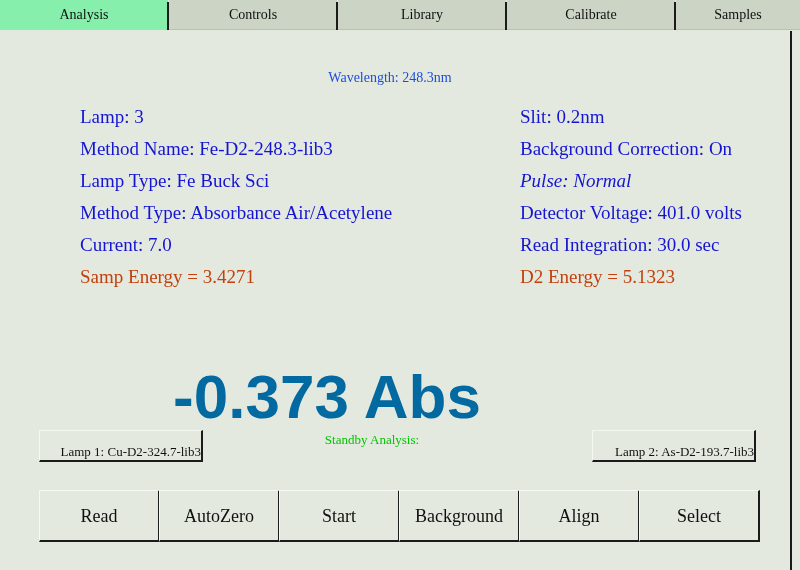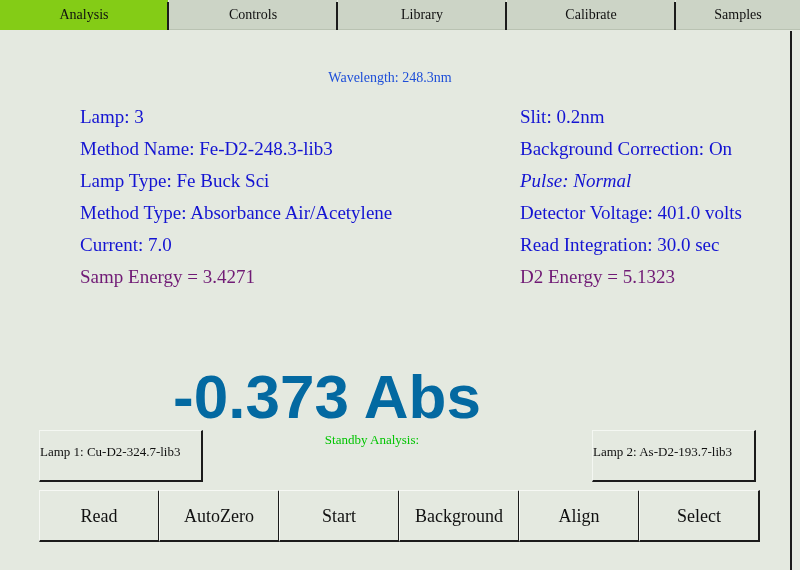--- a/index.html
+++ b/index.html
@@ -33,21 +33,21 @@
     color: #101010;
     box-sizing: border-box;
     white-space: nowrap;
     overflow: hidden;
   }
   .tab.inactive {
     background: #ccd4c6;
     border-bottom: 1px solid #b9c2b2;
   }
   .tab.active {
-    background: #84cc16;
+    background: #86efac;
     border-bottom: none;
     height: 31px;
     line-height: 30px;
   }
   .tabdiv {
     position: absolute;
     top: 2px;
     width: 2px;
     height: 28px;
     background: #1b1b1b;
@@ -81,21 +81,21 @@
     font-size: 14px;
     color: #1d4ed8;
   }
   .param {
     position: absolute;
     font-size: 19px;
     color: #1414d2;
     white-space: nowrap;
   }
   .param.energy {
-    color: #701a75;
+    color: #c2410c;
   }
   .col-left { left: 80px; }
   .col-right { left: 520px; }
 
   
   #readout {
     position: absolute;
     left: 0;
     top: 361px;
     width: 654px;
@@ -113,30 +113,30 @@
     width: 392px;
     text-align: center;
     font-size: 13px;
     color: #00c400;
     white-space: nowrap;
   }
 
   
   .lampbox {
     position: absolute;
-    height: 52px;
+    height: 32px;
     box-sizing: border-box;
     background: #e4e9e0;
     border-top: 1px solid #f4f7f2;
     border-left: 1px solid #f4f7f2;
     border-right: 2px solid #1b1b1b;
     border-bottom: 2px solid #1b1b1b;
     font-size: 13px;
     color: #101010;
-    text-align: left;
+    text-align: right;
     line-height: 42px;
     white-space: nowrap;
     overflow: hidden;
   }
   #lamp1-box { left: 39px; top: 430px; width: 164px; }
   #lamp2-box { left: 592px; top: 430px; width: 164px; }
 
   
   #buttonbar {
     position: absolute;

